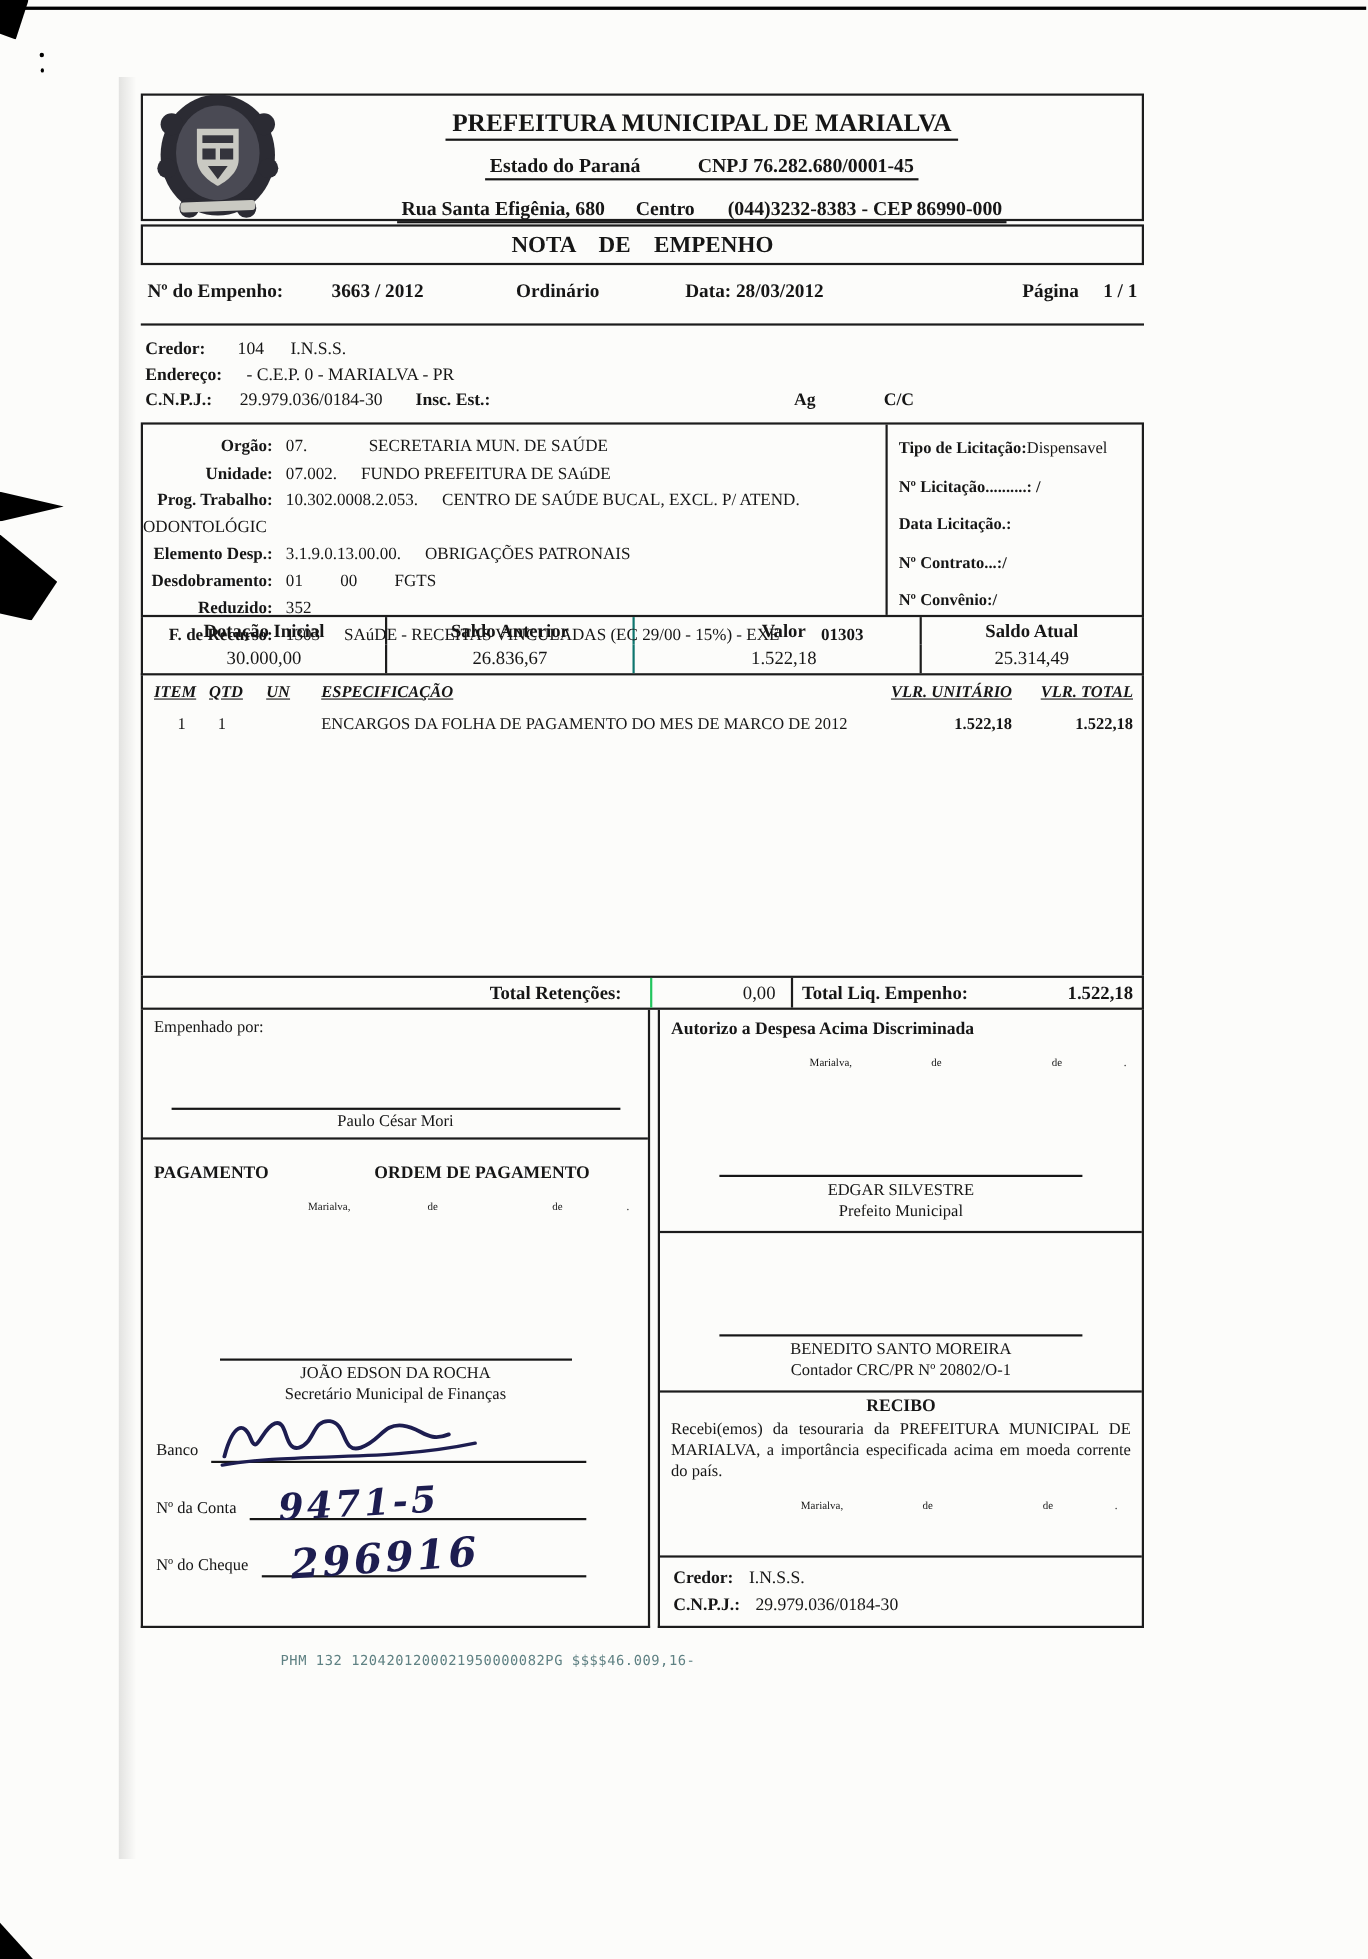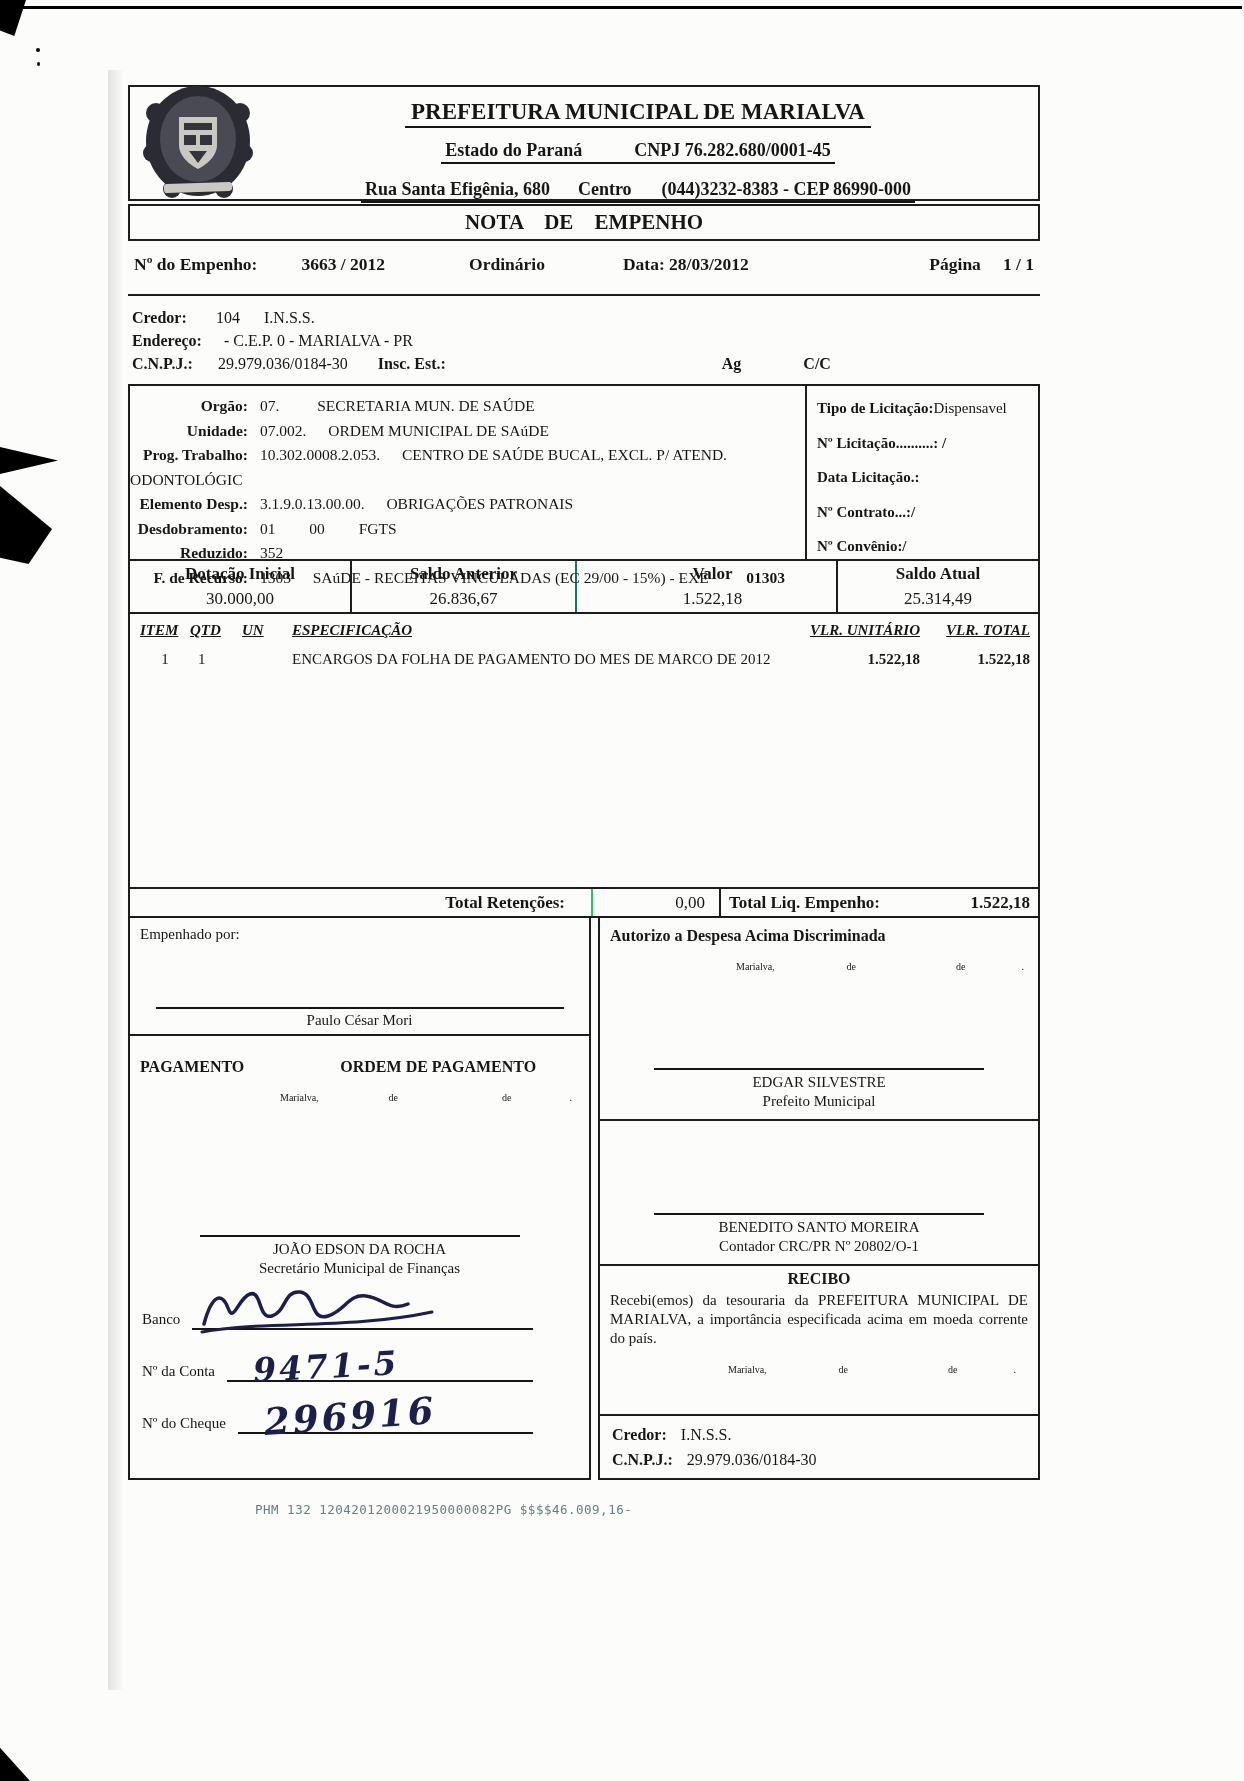--- a/index.html
+++ b/index.html
@@ -54,21 +54,21 @@
   .c-cc{margin-left:62px;}
 
   
   .main-block{display:flex;height:177px;box-sizing:border-box;}
   .mb-left{flex:1;padding-top:8px;}
   .mb-row{line-height:24.5px;font-size:15.5px;position:relative;padding-right:8px;}
   .mb-label{display:inline-block;width:118px;text-align:right;font-weight:bold;}
   .mb-code{margin-left:8px;}
   .mb-desc{margin-left:18px;}
   .mb-code2{margin-left:30px;}
-  .mb-desc2{margin-left:34px;}
+  .mb-desc2{margin-left:52px;}
   .mb-extra{position:absolute;right:20px;font-weight:bold;}
   .mb-right{width:233px;border-left:2px solid #1c1c1c;padding:5px 4px 0 10px;box-sizing:border-box;font-size:15px;}
   .lic-row{line-height:34.5px;font-weight:bold;white-space:nowrap;}
   .lic-value{font-weight:normal;}
 
   
   .saldos{border-left:2.5px solid #1c1c1c;border-right:2.5px solid #1c1c1c;border-bottom:2px solid #1c1c1c;}
   .saldos-row{display:flex;}
   .s-head{height:25px;font-weight:bold;font-size:17px;}
   .s-vals{height:26px;font-size:17px;}
@@ -221,21 +221,21 @@
     <div class="main-block bd">
       <div class="mb-left">
         <div class="mb-row">
           <span class="mb-label">Orgão:</span>
           <span class="mb-code">07.</span>
           <span class="mb-desc2">SECRETARIA MUN. DE SAÚDE</span>
         </div>
         <div class="mb-row">
           <span class="mb-label">Unidade:</span>
           <span class="mb-code">07.002.</span>
-          <span class="mb-desc">ORDEM MUNICIPAL DE SAúDE</span>
+          <span class="mb-desc">FUNDO PREFEITURA DE SAúDE</span>
         </div>
         <div class="mb-row">
           <span class="mb-label">Prog. Trabalho:</span>
           <span class="mb-code">10.302.0008.2.053.</span>
           <span class="mb-desc">CENTRO DE SAÚDE BUCAL, EXCL. P/ ATEND. ODONTOLÓGIC</span>
         </div>
         <div class="mb-row">
           <span class="mb-label">Elemento Desp.:</span>
           <span class="mb-code">3.1.9.0.13.00.00.</span>
           <span class="mb-desc">OBRIGAÇÕES PATRONAIS</span>

